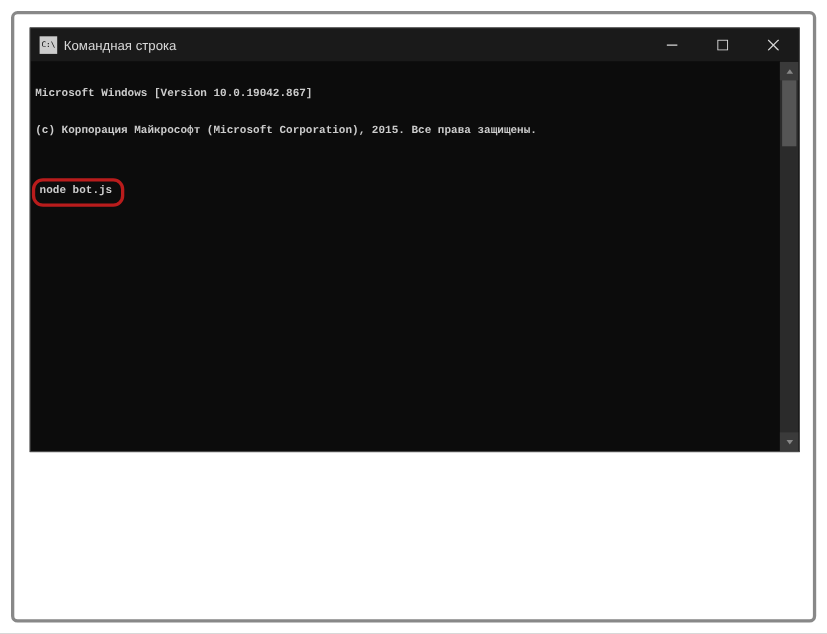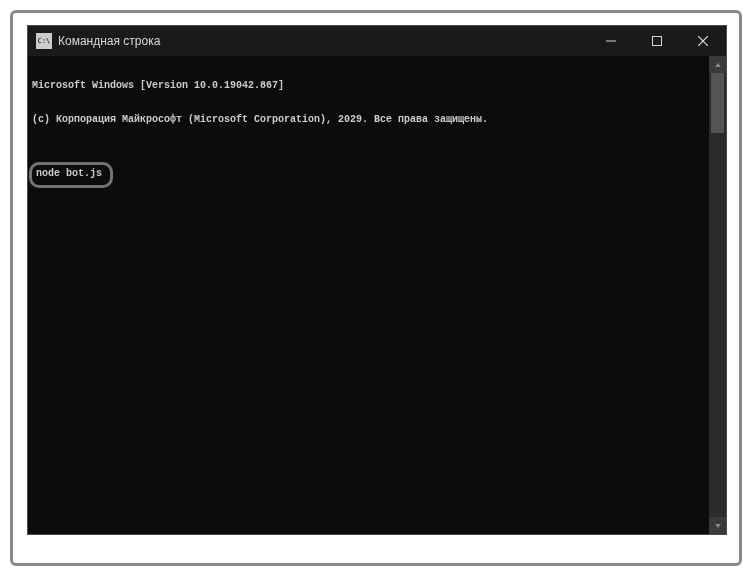--- a/index.html
+++ b/index.html
@@ -8,21 +8,21 @@
     position: absolute;
     left: 10px; top: 10px;
     width: 732px; height: 556px;
     border: 3px solid #888;
     border-radius: 6px;
     background: #fff;
   }
   .window {
     position: absolute;
     left: 14px; top: 12px;
-    width: 700px; height: 510px;
+    width: 700px; height: 386px;
     background: #0c0c0c;
     border: 1px solid #4a4a4a;
     display: flex;
     flex-direction: column;
     font-family: Consolas, "Courier New", monospace;
   }
   .titlebar {
     height: 30px;
     background: #1a1a1a;
     display: flex;
@@ -75,21 +75,21 @@
     font-size: 10px;
     line-height: 17px;
     white-space: pre;
     font-family: Consolas, "Courier New", monospace;
     font-weight: bold;
   }
   .termline { display: block; }
   .prompt-line { display: flex; align-items: center; }
   .cmd-hl {
     display: inline-block;
-    border: 3px solid #737373;
+    border: 3px solid #b91c1c;
     border-radius: 10px;
     padding: 0 8px 2px 4px;
     margin-left: -3px;
     line-height: 18px;
   }
   .scrollbar {
     position: absolute;
     top: 0; right: 0; bottom: 0;
     width: 17px;
     background: #2b2b2b;
@@ -136,21 +136,21 @@
               <line x1="0" y1="0" x2="10" y2="10"></line>
               <line x1="10" y1="0" x2="0" y2="10"></line>
             </svg>
         </div>
       </div>
     </div>
 
     <div class="terminal-wrap">
       <div class="terminal">
 <span class="termline">Microsoft Windows [Version 10.0.19042.867]</span>
-<span class="termline">(c) Корпорация Майкрософт (Microsoft Corporation), 2029. Все права защищены.</span>
+<span class="termline">(c) Корпорация Майкрософт (Microsoft Corporation), 2015. Все права защищены.</span>
 <span class="termline"></span>
 <span class="prompt-line"><span class="cmd-hl"><span>node bot.js</span></span></span>
       </div>
 
       <div class="scrollbar">
         <div class="sb-btn up">
           <svg viewBox="0 0 8 8">
               <polygon points="4,2 7,6 1,6"></polygon>
             </svg>
         </div>

